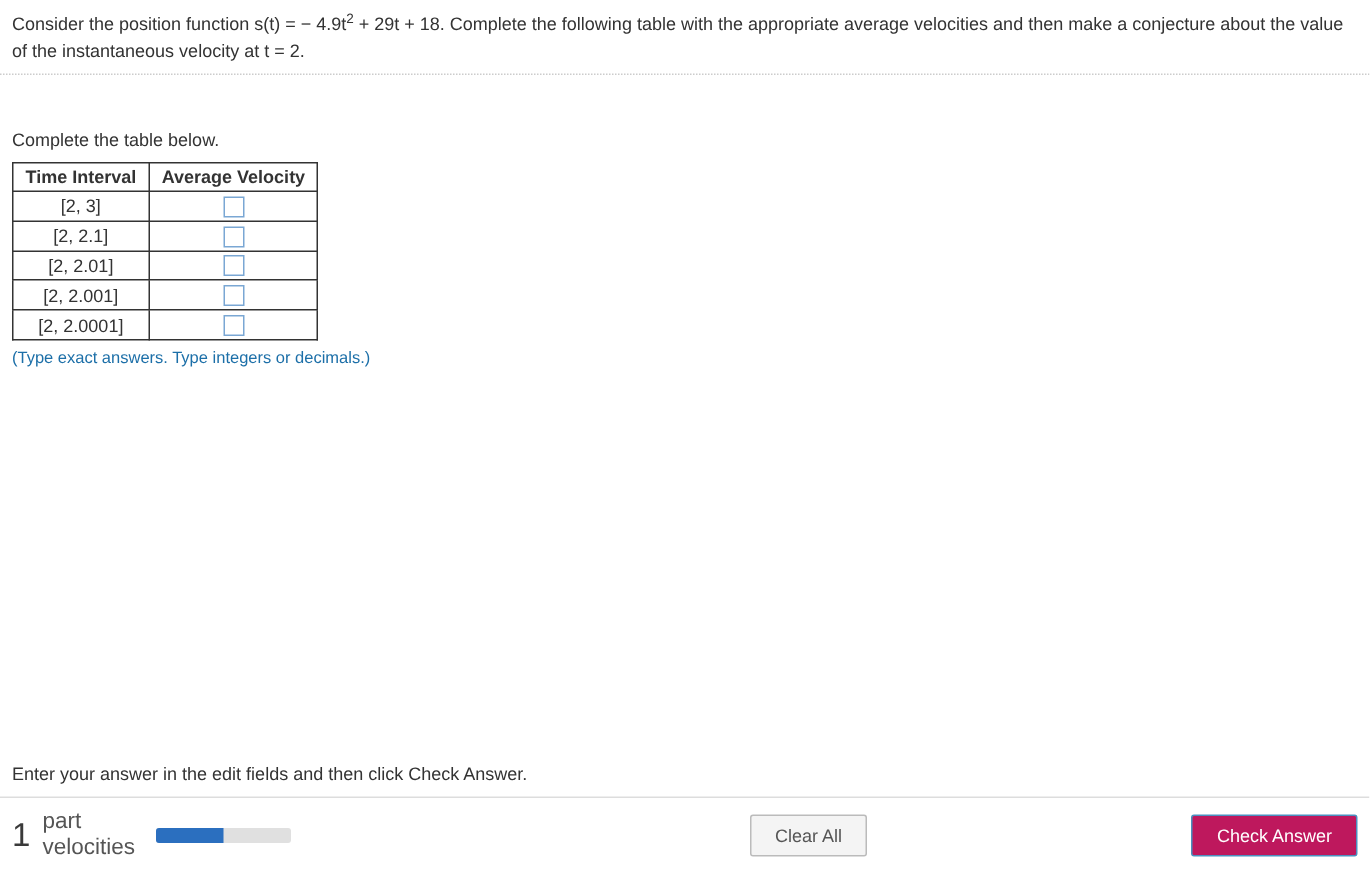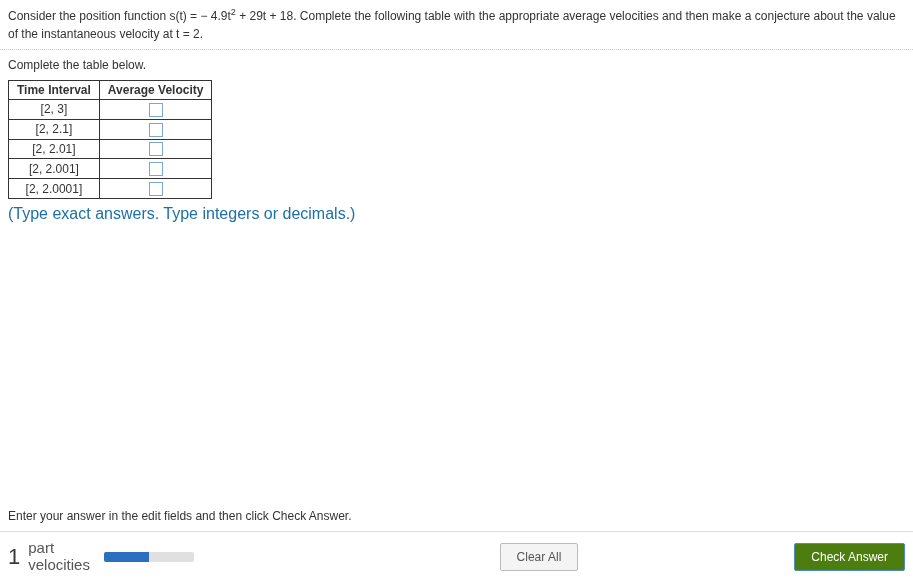--- a/index.html
+++ b/index.html
@@ -1,36 +1,36 @@
 <!DOCTYPE html>
 <html><head>
   <meta charset="utf-8">
   <style>
     * { box-sizing: border-box; margin: 0; padding: 0; }
     body { font-family: Arial, sans-serif; font-size: 12px; color: #333; width: 913px; height: 585px; position: relative; background: #fff; }
     .question-header { padding: 6px 8px; border-bottom: 1px dotted #ccc; line-height: 1.5; }
-    .instruction { padding: 8px 8px 4px; }
+    .instruction { padding: 8px 8px 4px; margin-top: 28px; }
     .table-wrap { padding: 4px 8px; }
     table { border-collapse: collapse; }
     th, td { border: 1px solid #333; padding: 2px 8px; text-align: center; font-size: 12px; }
     th { font-weight: bold; background: #fff; }
     td.lbl { min-width: 90px; }
     td.inp { min-width: 110px; }
     .input-box { display: inline-block; width: 14px; height: 14px; border: 1px solid #7aa7d4; background: #fff; vertical-align: middle; }
-    .hint { padding: 2px 8px; color: #1c6fa8; font-size: 16px; }
+    .hint { padding: 2px 8px; color: #1c6fa8; font-size: 11px; }
     .footer-area { position: absolute; bottom: 4px; left: 0; right: 0; }
     .enter-hint { padding: 8px; border-bottom: 1px solid #ddd; color: #333; font-size: 12px; }
     .footer-bar { display: flex; align-items: center; padding: 8px; gap: 8px; }
     .part-num { font-size: 22px; font-weight: normal; color: #3a3a3a; }
     .part-label { font-size: 15px; line-height: 1.1; color: #555; }
     .progress { width: 90px; height: 10px; background: #e0e0e0; position: relative; border-radius: 2px; overflow: hidden; margin-left: 6px; }
     .progress-fill { position: absolute; top: 0; left: 0; height: 100%; background: #2b6fbf; width: 50%; }
     .spacer { flex: 1; }
     .btn { padding: 6px 16px; font-size: 12px; border: 1px solid #bbb; background: #f4f4f4; color: #555; cursor: pointer; border-radius: 2px; }
-    .btn-primary { background: #4d7c0f; border: 1px solid #4b8fbf; color: #fff; }
+    .btn-primary { background: #be185d; border: 1px solid #4b8fbf; color: #fff; }
     sup { font-size: 9px; }
   </style>
 </head>
 <body>
 
 <div class="question-header">
   <span>Consider the position function s(t) = − 4.9t</span><sup>2</sup><span> + 29t + 18. Complete the following table with the appropriate average velocities and then make a conjecture about the value of the instantaneous velocity at t = 2.</span>
 </div>
 
 <div class="instruction">Complete the table below.</div>

